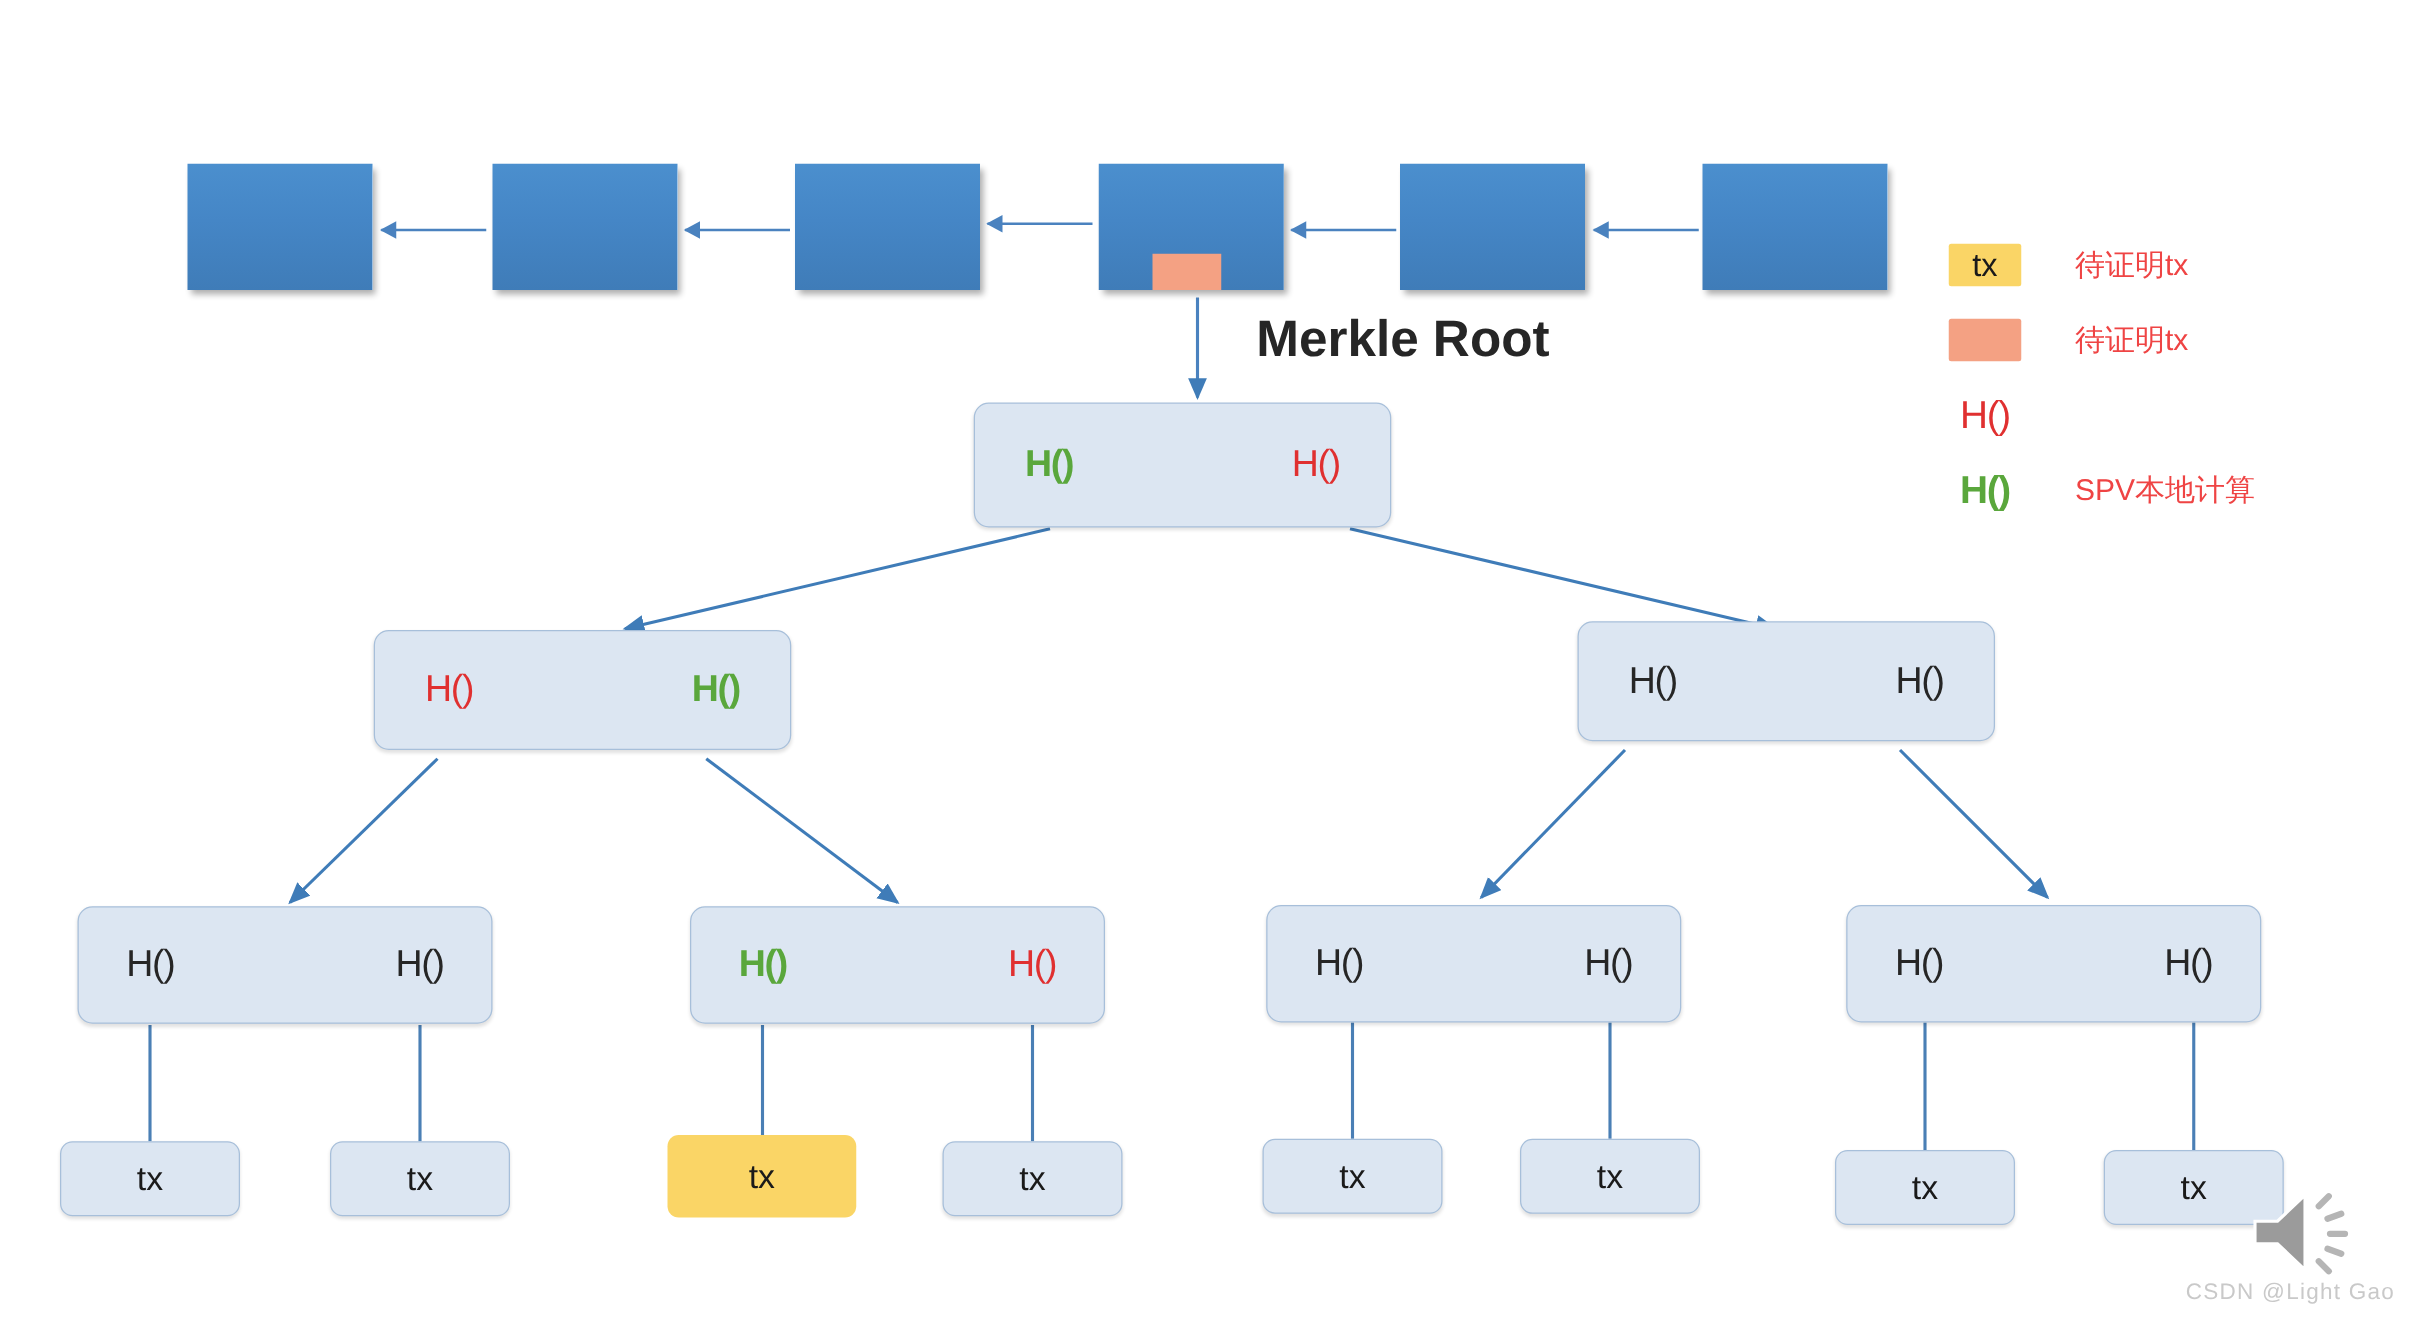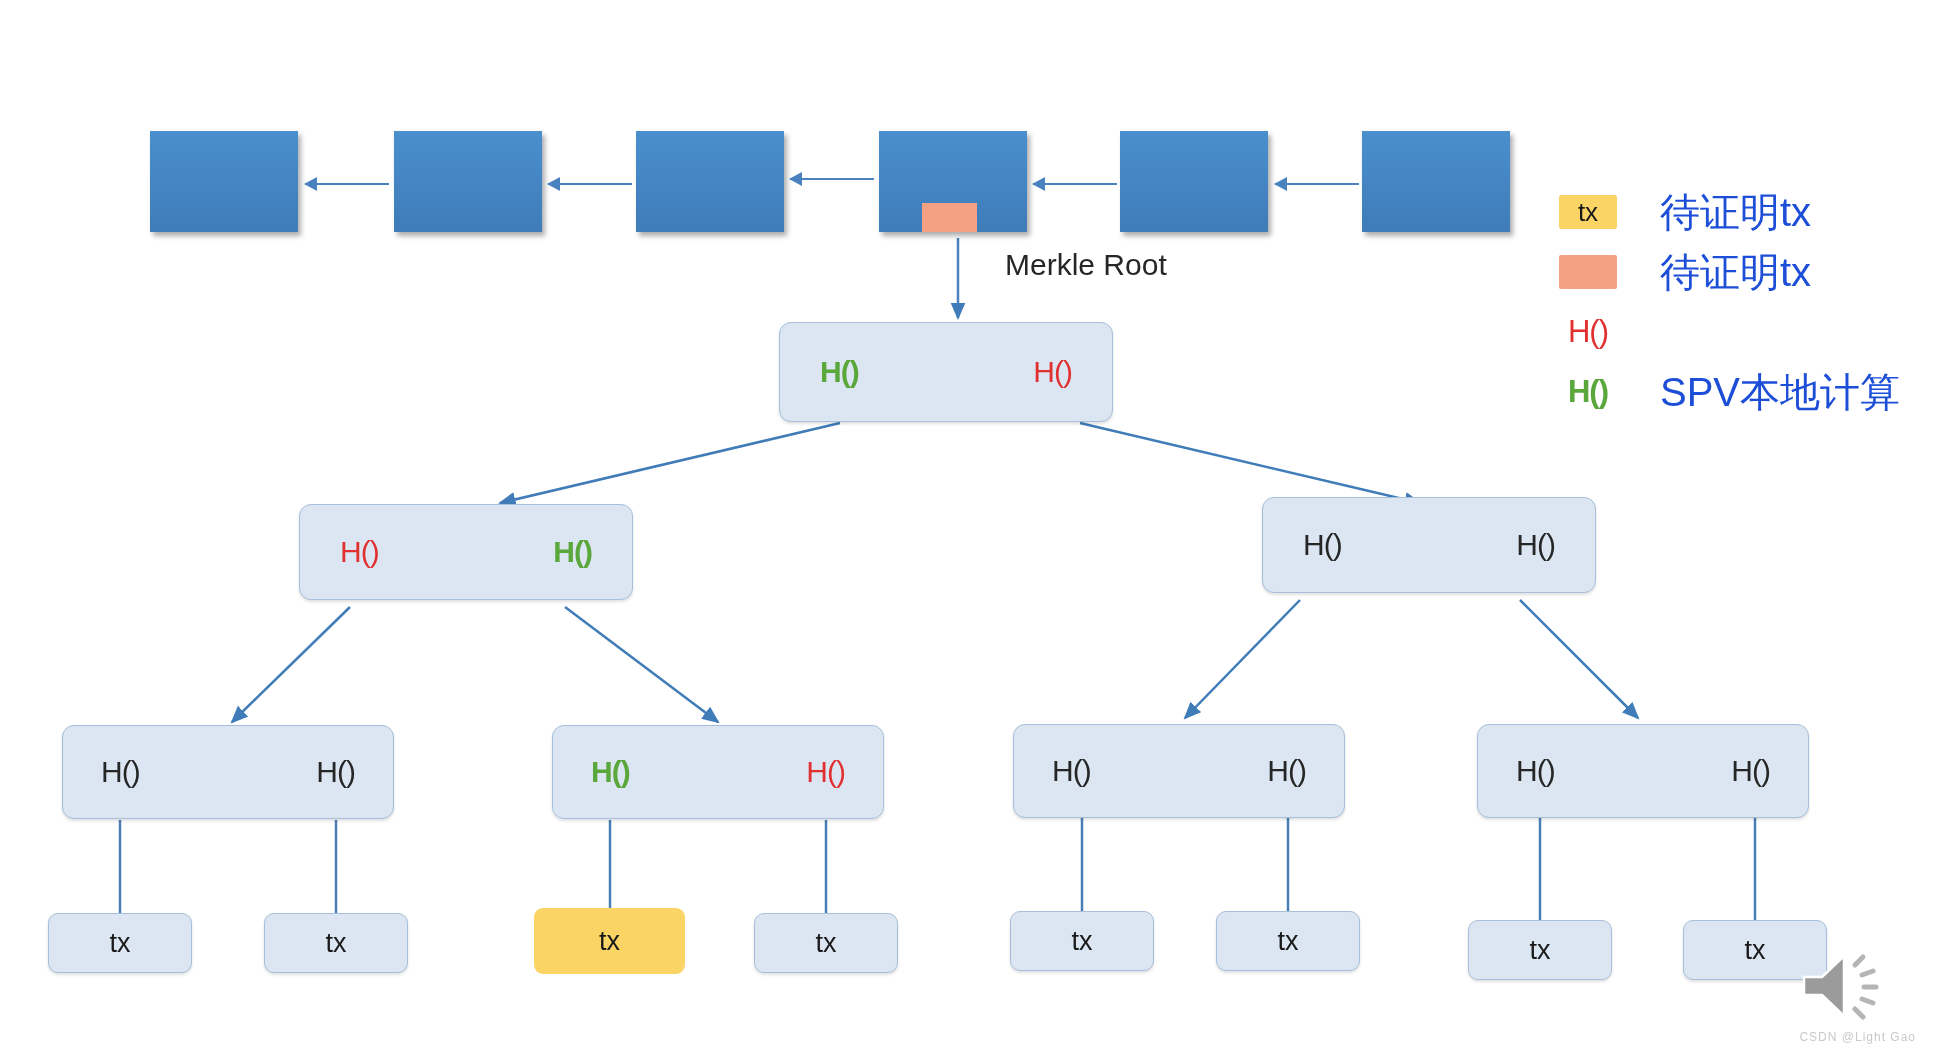--- a/index.html
+++ b/index.html
@@ -93,21 +93,22 @@
     box-shadow: none;
   }
 
   
   .label {
     position: absolute;
     color: #262626;
     white-space: nowrap;
   }
   #merkle-root-label {
-    font-size: 30px;
+    font-size: 41px;
+    font-weight: bold;
   }
 
   
   #legend {
     position: absolute;
     left: 1558px;
     top: 182px;
     width: 370px;
   }
   .legend-row {
@@ -139,31 +140,31 @@
     font-size: 31px;
     letter-spacing: -1px;
     font-weight: bold;
     width: 58px;
     text-align: center;
   }
   .swatch-h.red { color: #e03030; font-weight: normal; }
   .swatch-h.green { color: #5aa73c; }
   .legend-text {
     margin-left: 42px;
-    font-size: 40px;
-    color: #1d4ed8;
+    font-size: 24px;
+    color: #ef4444;
     white-space: nowrap;
   }
 
   
   #watermark {
     position: absolute;
     right: 18px;
     bottom: 14px;
-    font-size: 12px;
+    font-size: 18px;
     color: #c9c9c9;
     letter-spacing: 1px;
   }
   #speaker-icon {
     position: absolute;
     left: 1800px;
     top: 947px;
     width: 95px;
     height: 78px;
   }

